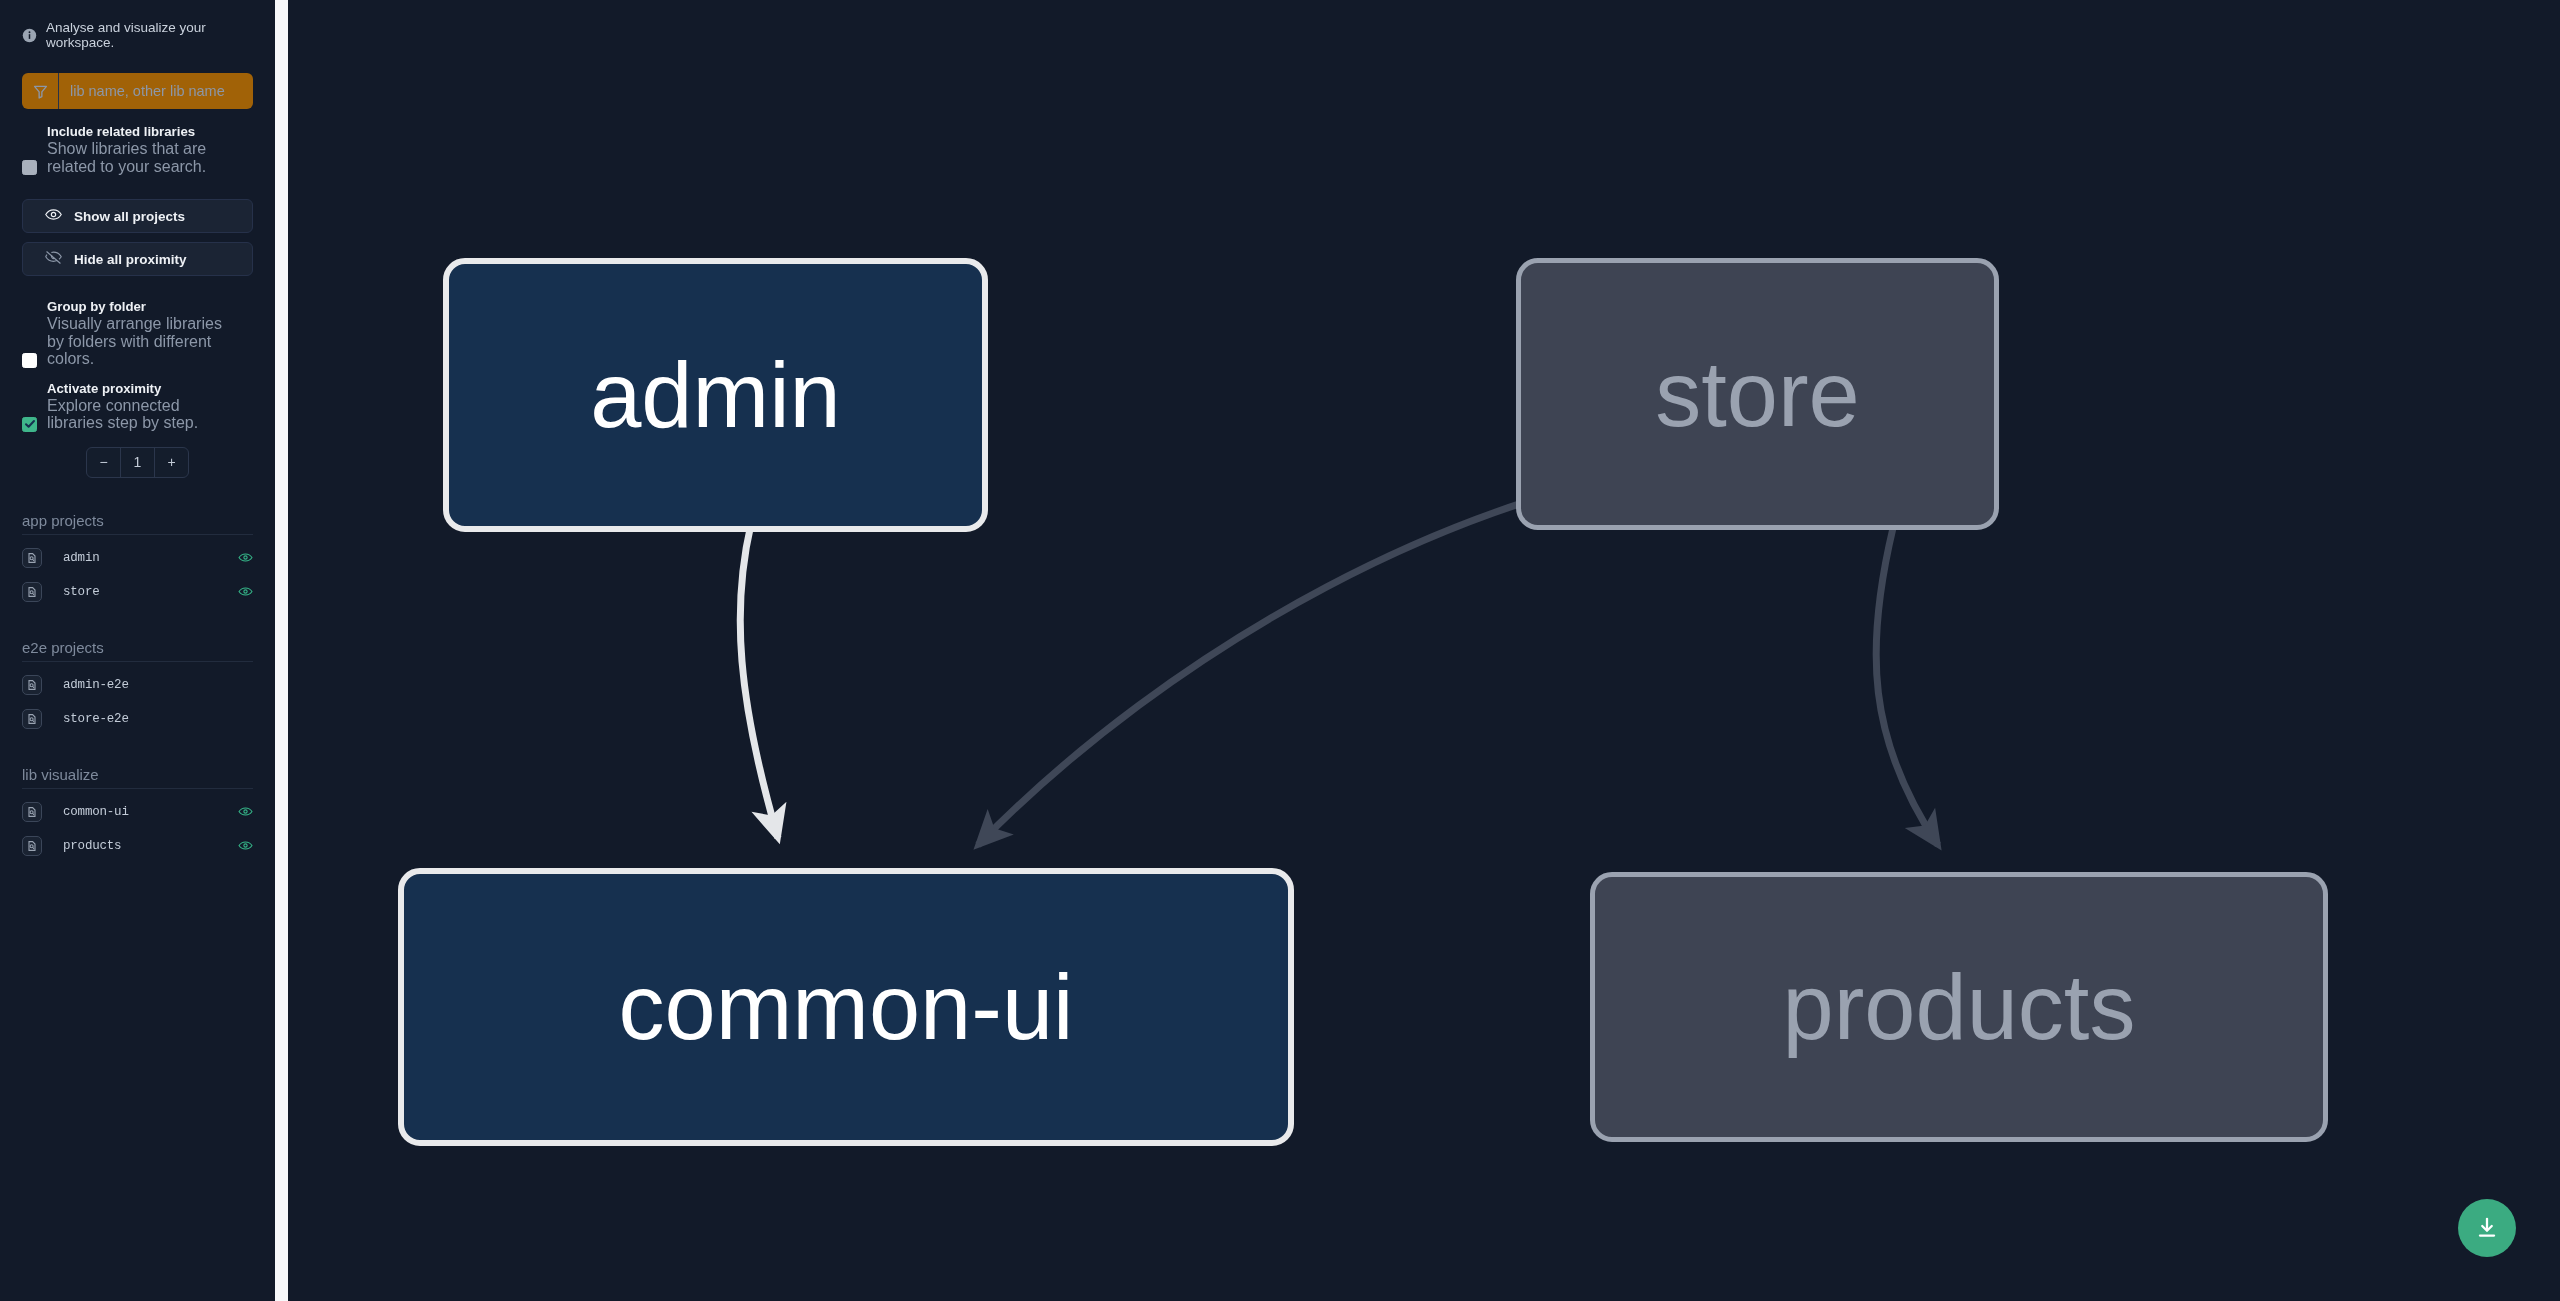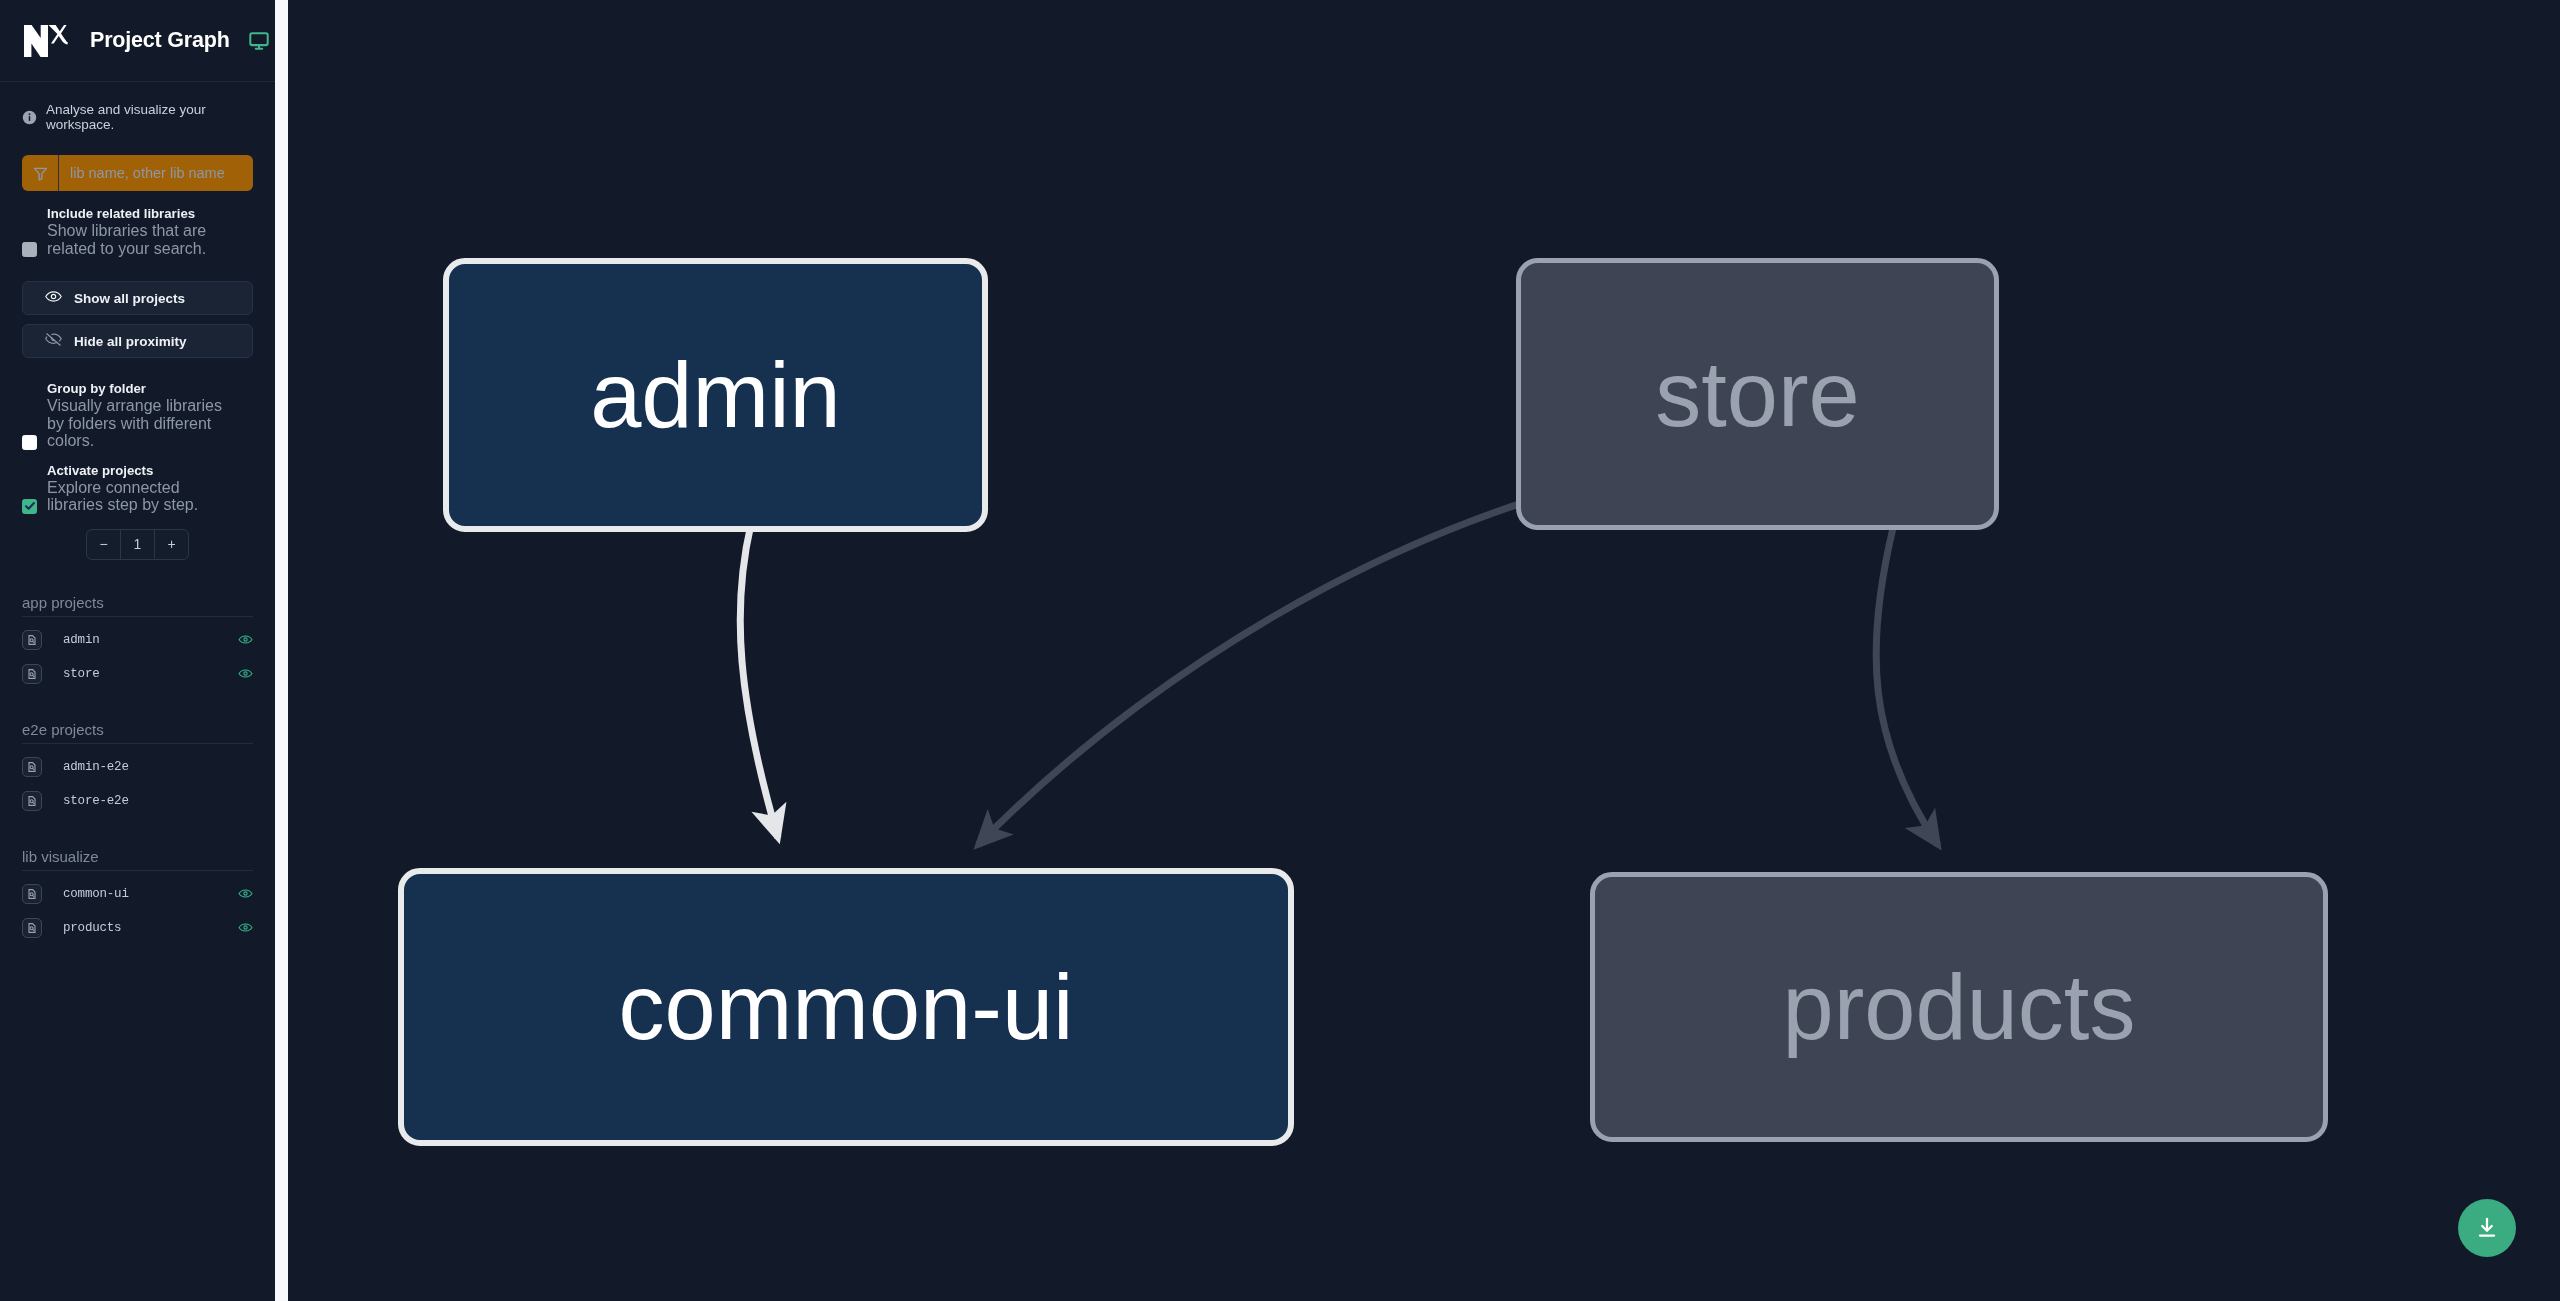--- a/index.html
+++ b/index.html
@@ -164,36 +164,20 @@
   }
   .fab svg { width: 26px; height: 26px; display:block; }
 </style>
 </head>
 <body>
 
 <div class="app">
 
   <aside class="sidebar">
 
-    <div class="sb-header">
-      <span class="nx-logo">
-        <svg viewBox="0 0 46 42" width="46" height="42" aria-hidden="true">
-          <path fill="#ffffff" d="M2 5h7.6l9.1 13.1V5H26v32h-7.4L9.4 23.6V37H2z"></path>
-          <path fill="#ffffff" d="M26.5 5h7.1l4.2 6.2L42 5h2.6l-5.6 8.6 3.5 5.2c1.4 2 2.3 3.4 3.4 3.6l-.5 2c-2.6-.2-4.4-1.9-6-4.3l-2.7-4.1-5 7.6h-2.7l6.4-9.6z"></path>
-          <path fill="#ffffff" d="M38 17.2c2.2 1.5 4 3.4 5.4 5.6l.9-1.6c-1.6-2.3-3.6-4.2-6-5.5z" opacity="0.85"></path>
-        </svg>
-      </span>
-      <span class="sb-title">Project Graph</span>
-      <span class="monitor-icon">
-        <svg viewBox="0 0 24 24" width="22" height="22" fill="none" stroke="#3fb68b" stroke-width="2.2" stroke-linecap="round" stroke-linejoin="round">
-          <rect x="2.5" y="3.5" width="19" height="13" rx="2"></rect>
-          <path d="M8.5 20.5h7M12 16.5v4"></path>
-        </svg>
-      </span>
-    </div>
 
     <div class="sb-tagline">
       <span class="info-icon">
         <svg viewBox="0 0 16 16" width="15" height="15">
           <circle cx="8" cy="8" r="7.2" fill="#9aa4b2"></circle>
           <rect x="7.2" y="6.6" width="1.6" height="5" fill="#121a29"></rect>
           <circle cx="8" cy="4.5" r="1" fill="#121a29"></circle>
         </svg>
       </span>
       <span>Analyse and visualize your workspace.</span>
@@ -245,21 +229,21 @@
       </span>
     </div>
 
     <div class="opt-row" style="padding-top:12px">
       <span class="chk green">
         <svg viewBox="0 0 12 12" fill="none" stroke="#16304f" stroke-width="2" stroke-linecap="round" stroke-linejoin="round">
           <path d="M2 6.2l2.6 2.6L10 3"></path>
         </svg>
       </span>
       <span class="opt-text">
-        <span class="opt-title">Activate projects</span>
+        <span class="opt-title">Activate proximity</span>
         <span class="opt-desc">Explore connected libraries step by step.</span>
       </span>
     </div>
 
     <div class="stepper">
       <div>−</div>
       <div class="mid">1</div>
       <div>+</div>
     </div>
 

